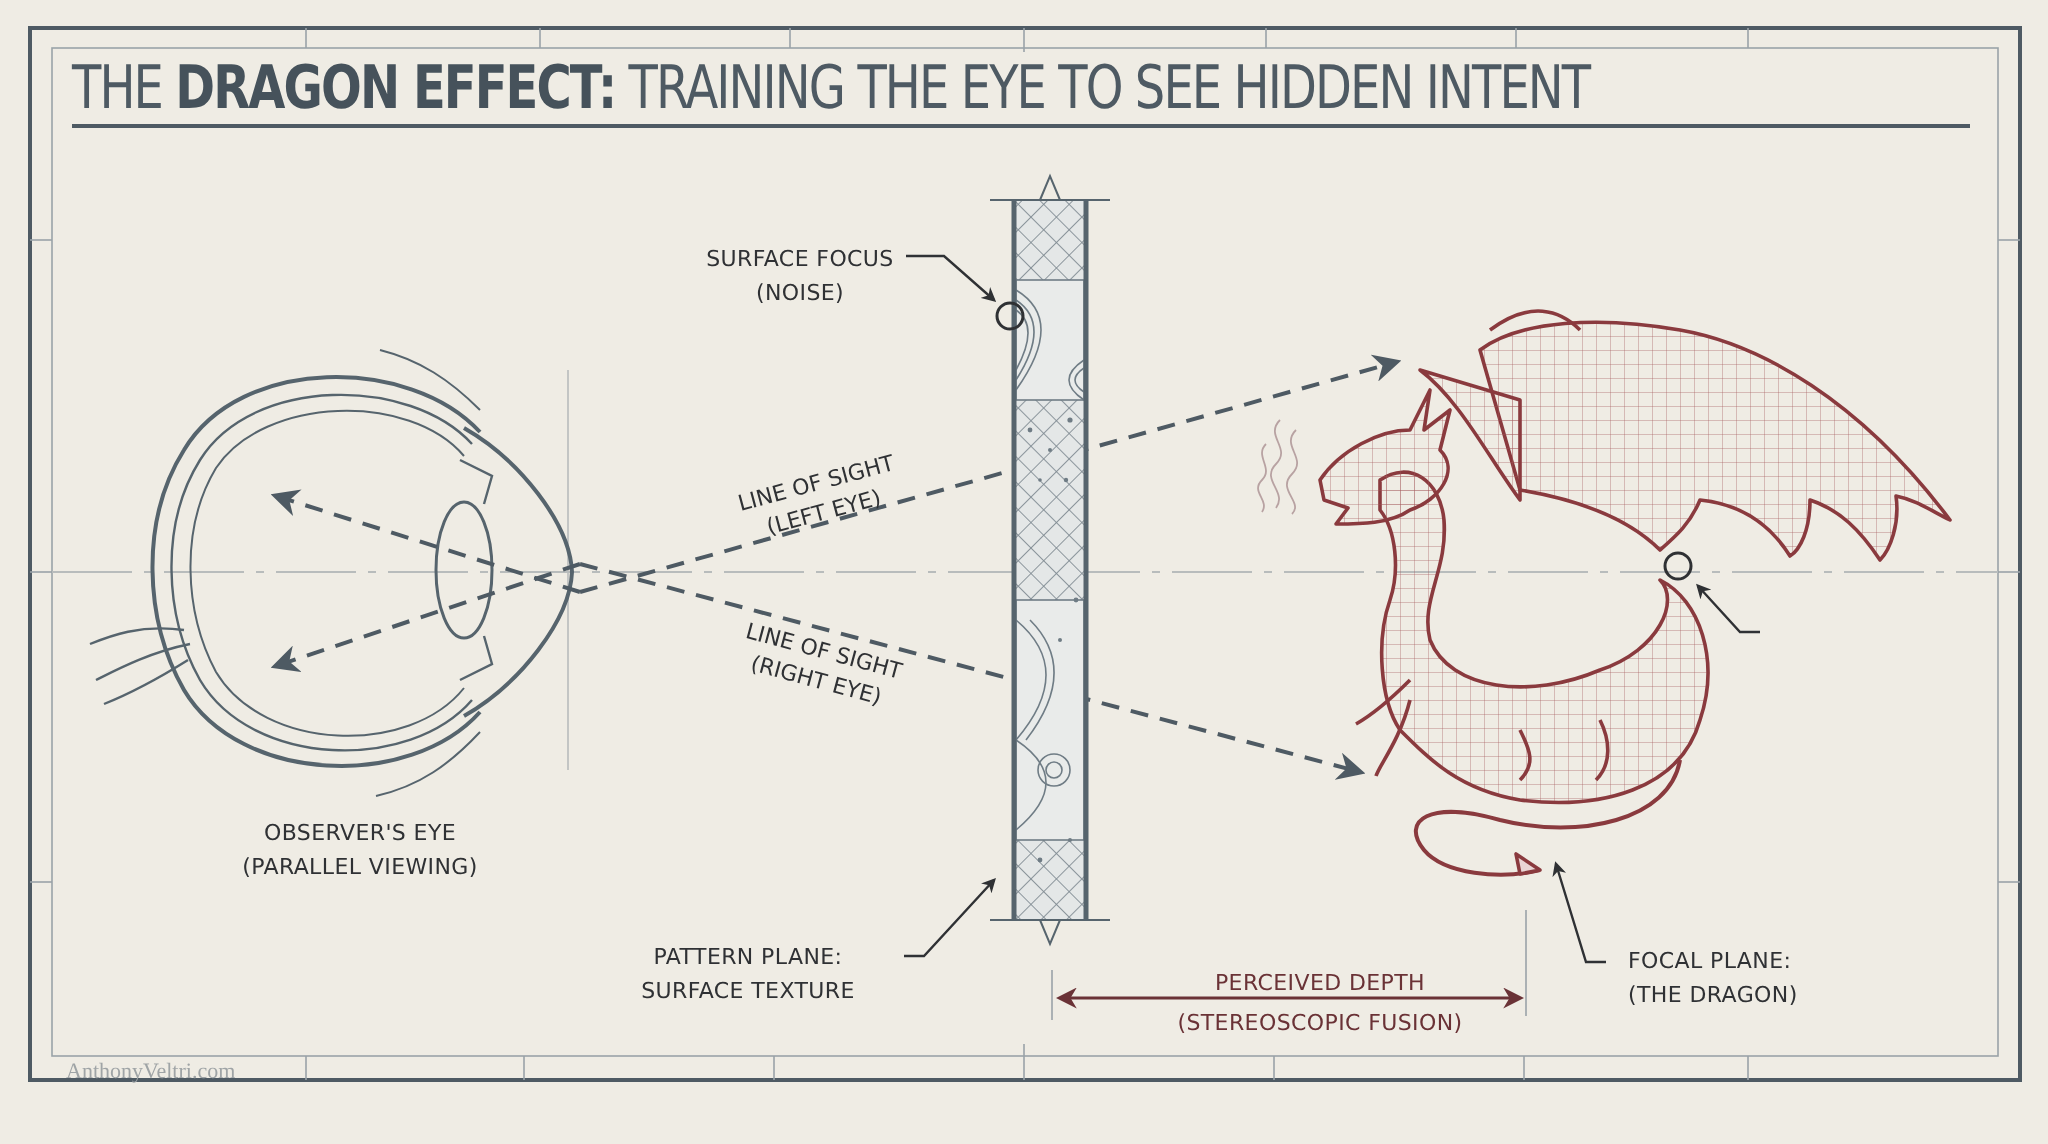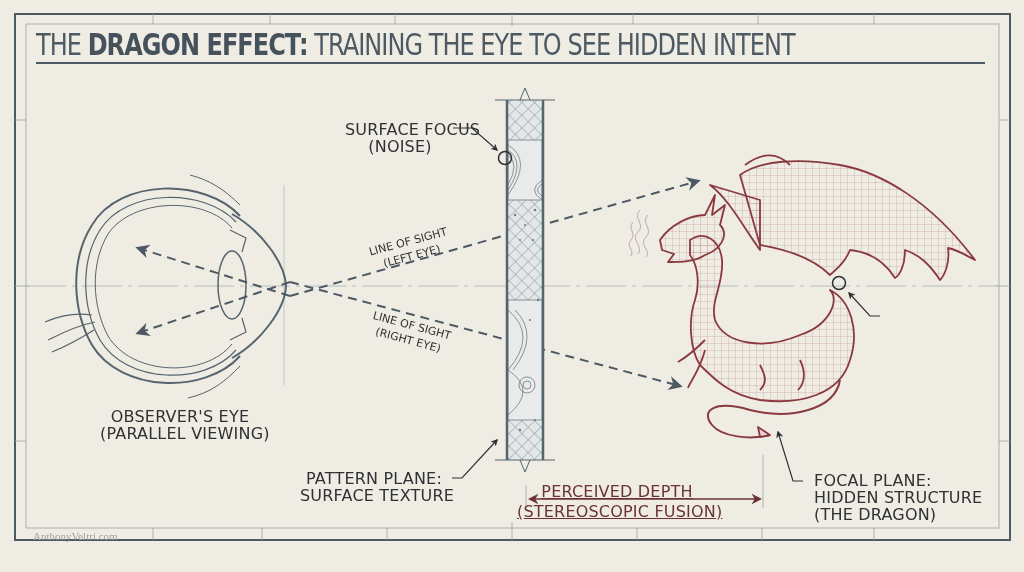--- a/index.html
+++ b/index.html
@@ -10,21 +10,21 @@
     position: relative;
   }
   .sheet { position: absolute; left: 0; top: 0; width: 1024px; height: 572px; }
   .title {
     position: absolute; left: 36px; top: 27px; width: 960px;
     font-family: "DejaVu Sans", sans-serif; font-size: 30px; letter-spacing: -1.2px;
     color: #4e5a63; white-space: nowrap; transform: scaleX(0.80); transform-origin: left top;
   }
   .title b { font-weight: bold; color: #46525b; }
   .label {
-    position: absolute; font-family: "DejaVu Sans", sans-serif; font-size: 16px;
+    position: absolute; font-family: "DejaVu Sans", sans-serif; font-size: 11px;
     color: #2f3134; line-height: 17px; white-space: nowrap; letter-spacing: 0.2px;
   }
   .label.center { text-align: center; }
   .label.right { text-align: center; }
   .label.red { color: #6a3236; }
   .rot { position: absolute; font-family: "DejaVu Sans", sans-serif; font-size: 11px; color: #2f3134; text-align: center; line-height: 15px; white-space: nowrap; }
   .watermark { position: absolute; left: 33px; top: 530px; font-size: 11px; color: #9fa4a6; font-family: Liberation Serif, serif; }
 </style>
 </head>
 <body>
@@ -196,26 +196,25 @@
   <div class="label center" style="left:100px;top:408px;width:160px;">
     <div>OBSERVER'S EYE</div>
     <div>(PARALLEL VIEWING)</div>
   </div>
 
   <div class="label right" style="left:300px;top:470px;width:148px;">
     <div>PATTERN PLANE:</div>
     <div>SURFACE TEXTURE</div>
   </div>
 
-  <div class="label center red" style="left:517px;top:482px;width:200px;line-height:20px;text-decoration:underline;">
+  <div class="label center red" style="left:560px;top:482px;width:200px;line-height:20px;">
     <div>PERCEIVED DEPTH</div>
     <div>(STEREOSCOPIC FUSION)</div>
   </div>
 
 
   <div class="label" style="left:814px;top:472px;width:150px;">
     <div>FOCAL PLANE:</div>
-    <div>HIDDEN STRUCTURE</div>
     <div>(THE DRAGON)</div>
   </div>
 
   <div class="watermark">AnthonyVeltri.com</div>
 </div>
 
 </body></html>

